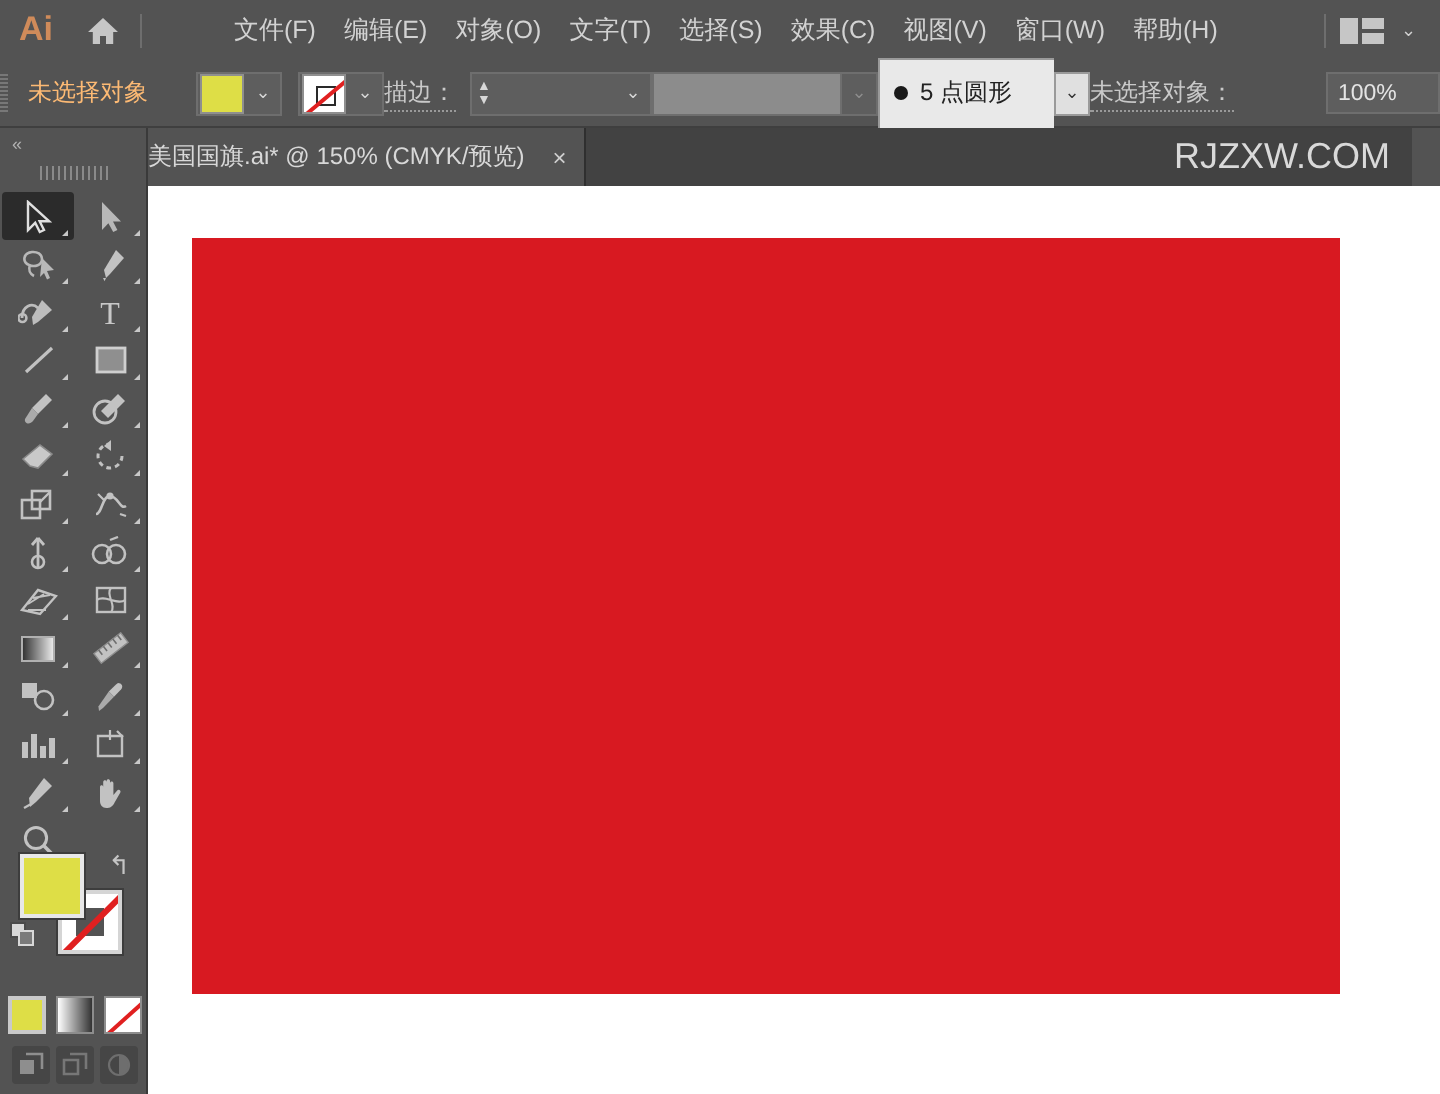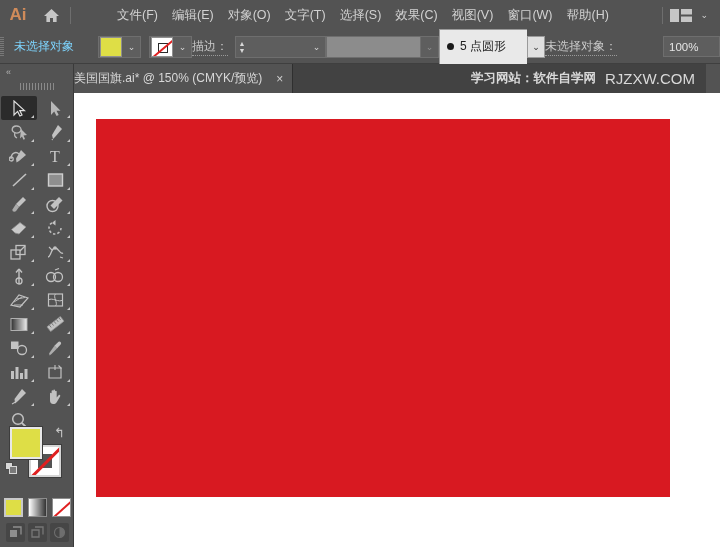--- a/index.html
+++ b/index.html
@@ -54,21 +54,21 @@
   }
   .grip {
     width: 10px; height: 34px;
     display: flex; align-items: center; justify-content: center;
   }
   .grip i {
     display: block; width: 4px; height: 20px;
     background: repeating-linear-gradient(to bottom, #787878 0 1px, transparent 1px 2px);
   }
   .cb-label {
-    color: #7dd3fc; font-size: 12px; padding: 0 10px; white-space: nowrap;
+    color: #fdba74; font-size: 12px; padding: 0 10px; white-space: nowrap;
   }
   .cb-sep { width: 1px; height: 22px; background: #6b6b6b; margin: 0 6px; }
 
   .swatch-box {
     width: 22px; height: 20px;
     border: 1px solid #8f8f8f;
     background: #dede46;
   }
   .swatch-none {
     width: 22px; height: 20px;
@@ -167,21 +167,21 @@
   }
   .doc-tab-title { color: #d8d8d8; font-size: 12px; white-space: nowrap; }
   .doc-tab-close {
     color: #cfcfcf; font-size: 12px; margin-left: 14px; line-height: 1;
   }
   .tab-right {
     margin-left: auto; display: flex; align-items: center;
     gap: 9px; padding-right: 11px; height: 29px;
   }
   .site-a { color: #d9d9d9; font-size: 12.5px; font-weight: bold; white-space: nowrap; }
-  .site-b { color: #d9d9d9; font-size: 15px; white-space: nowrap; text-align: center; }
+  .site-b { color: #d9d9d9; font-size: 18px; white-space: nowrap; text-align: center; }
 
   
   .toolpanel {
     position: absolute; left: 0; top: 64px; width: 74px; height: 483px;
     background: #535353;
     border-right: 1px solid #3a3a3a;
   }
   .tp-header {
     height: 15px; display: flex; align-items: center;
     padding-left: 6px; background: #535353;
@@ -379,21 +379,20 @@
 
     <div class="style-label">样式</div>
   </div>
 
   <div class="tabbar">
     <div class="doc-tab">
       <span class="doc-tab-title">美国国旗.ai* @ 150% (CMYK/预览)</span>
       <span class="doc-tab-close">×</span>
     </div>
     <div class="tab-right">
-      <span class="site-a">学习网站：软件自学网</span>
       <span class="site-b">RJZXW.COM</span>
     </div>
   </div>
 
   <div class="toolpanel">
     <div class="tp-header">
       <span class="tp-collapse">«</span>
     </div>
     <div class="tp-grip">
         <i></i>

